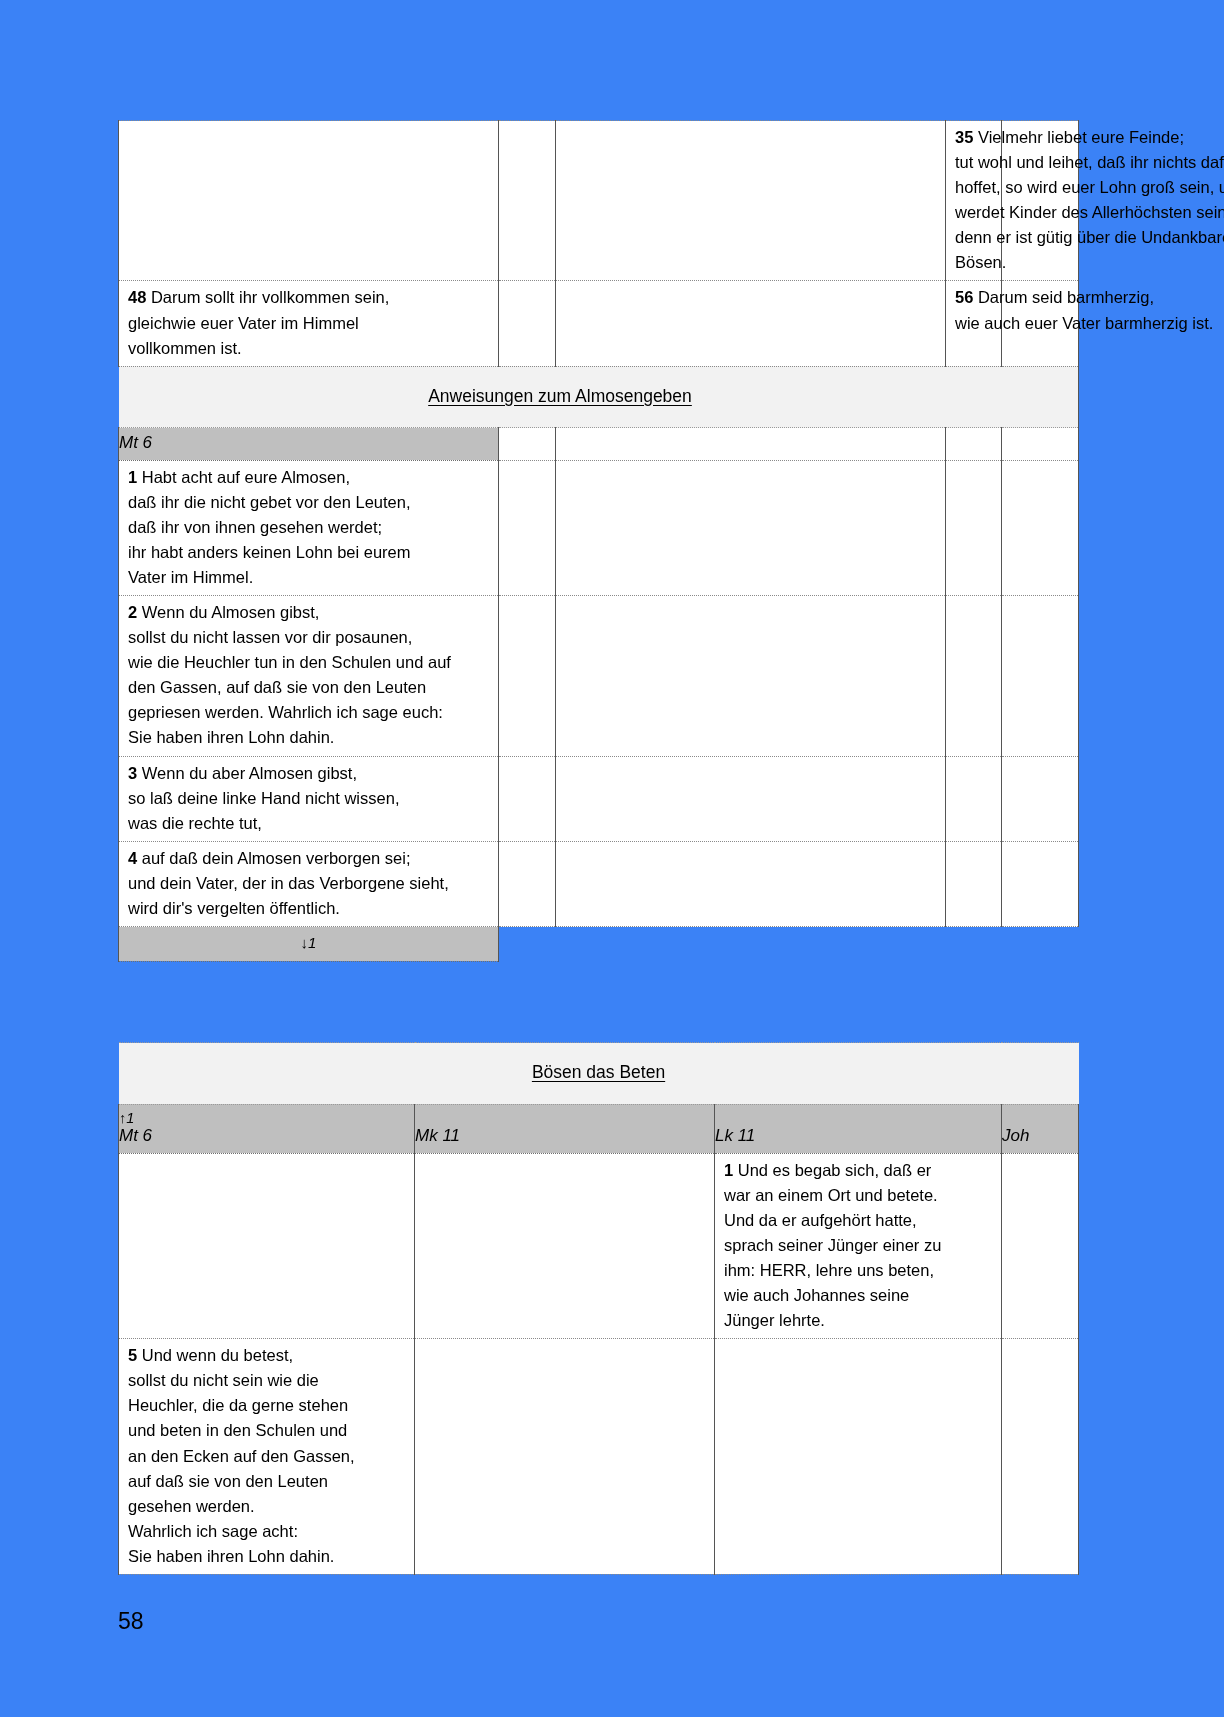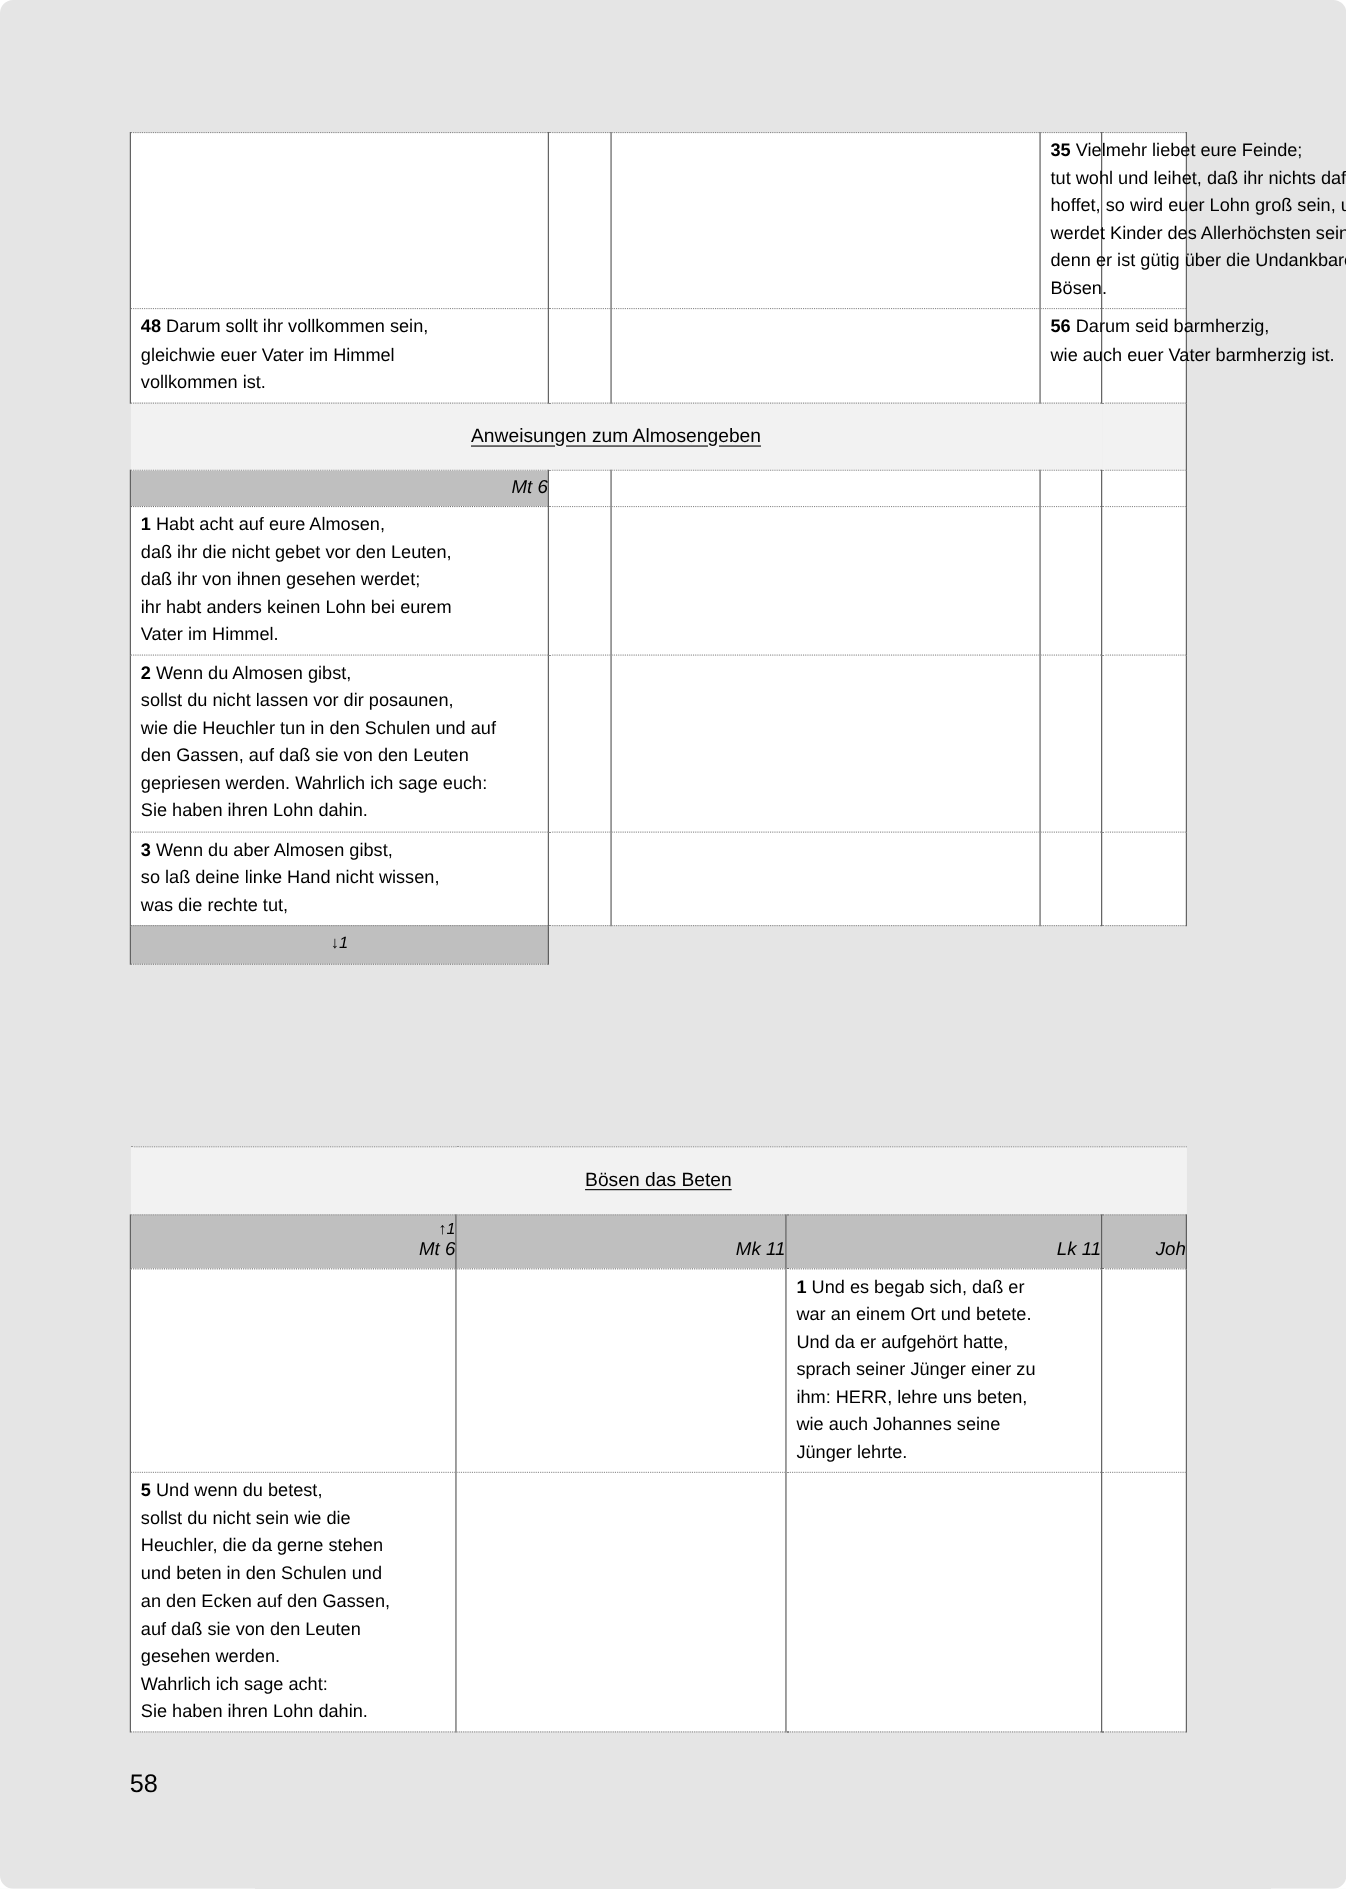--- a/index.html
+++ b/index.html
@@ -14,22 +14,21 @@
     font-family: "Liberation Sans", sans-serif;
     color: #000000;
     overflow: hidden;
   }
 
   .page {
     position: absolute;
     left: 0; top: 0;
     width: 1224px;
     height: 1717px;
-    background: #e5e5e5;
-    border-radius: 12px;
+    background: #3b82f6;
   }
 
   
   .synopsis {
     position: absolute;
     border-collapse: collapse;
     table-layout: fixed;
     font-size: 16.5px;
     line-height: 1.52;
   }
@@ -67,21 +66,21 @@
   }
   .section-title span.u {
     text-decoration: underline;
     text-underline-offset: 3px;
     text-align: center;
   }
 
   
   td.gospel-head {
     background: #bfbfbf;
-    text-align: right;
+    text-align: left;
     font-style: italic;
     font-size: 17px;
     padding: 5px 0 6px 0;
     border-top: 1px dotted #6e6e6e;
     border-bottom: 1px dotted #6e6e6e;
   }
   td.gospel-head .arrow {
     display: block;
     font-size: 14.5px;
     font-style: italic;
@@ -220,20 +219,31 @@
           <span class="verse-line"><span class="vnum">3</span> Wenn du aber Almosen gibst,</span>
           <span class="verse-line">so laß deine linke Hand nicht wissen,</span>
           <span class="verse-line">was die rechte tut,</span>
         </td>
         <td class="nov"></td>
         <td></td>
         <td></td>
         <td></td>
       </tr>
 
+      <tr>
+        <td>
+          <span class="verse-line"><span class="vnum">4</span> auf daß dein Almosen verborgen sei;</span>
+          <span class="verse-line">und dein Vater, der in das Verborgene sieht,</span>
+          <span class="verse-line">wird dir's vergelten öffentlich.</span>
+        </td>
+        <td class="nov"></td>
+        <td></td>
+        <td></td>
+        <td></td>
+      </tr>
 
       <tr>
         <td class="arrow-foot">↓1</td>
         <td class="noborder"></td>
         <td class="noborder"></td>
         <td class="noborder"></td>
         <td class="noborder"></td>
       </tr>
 
     </tbody>

